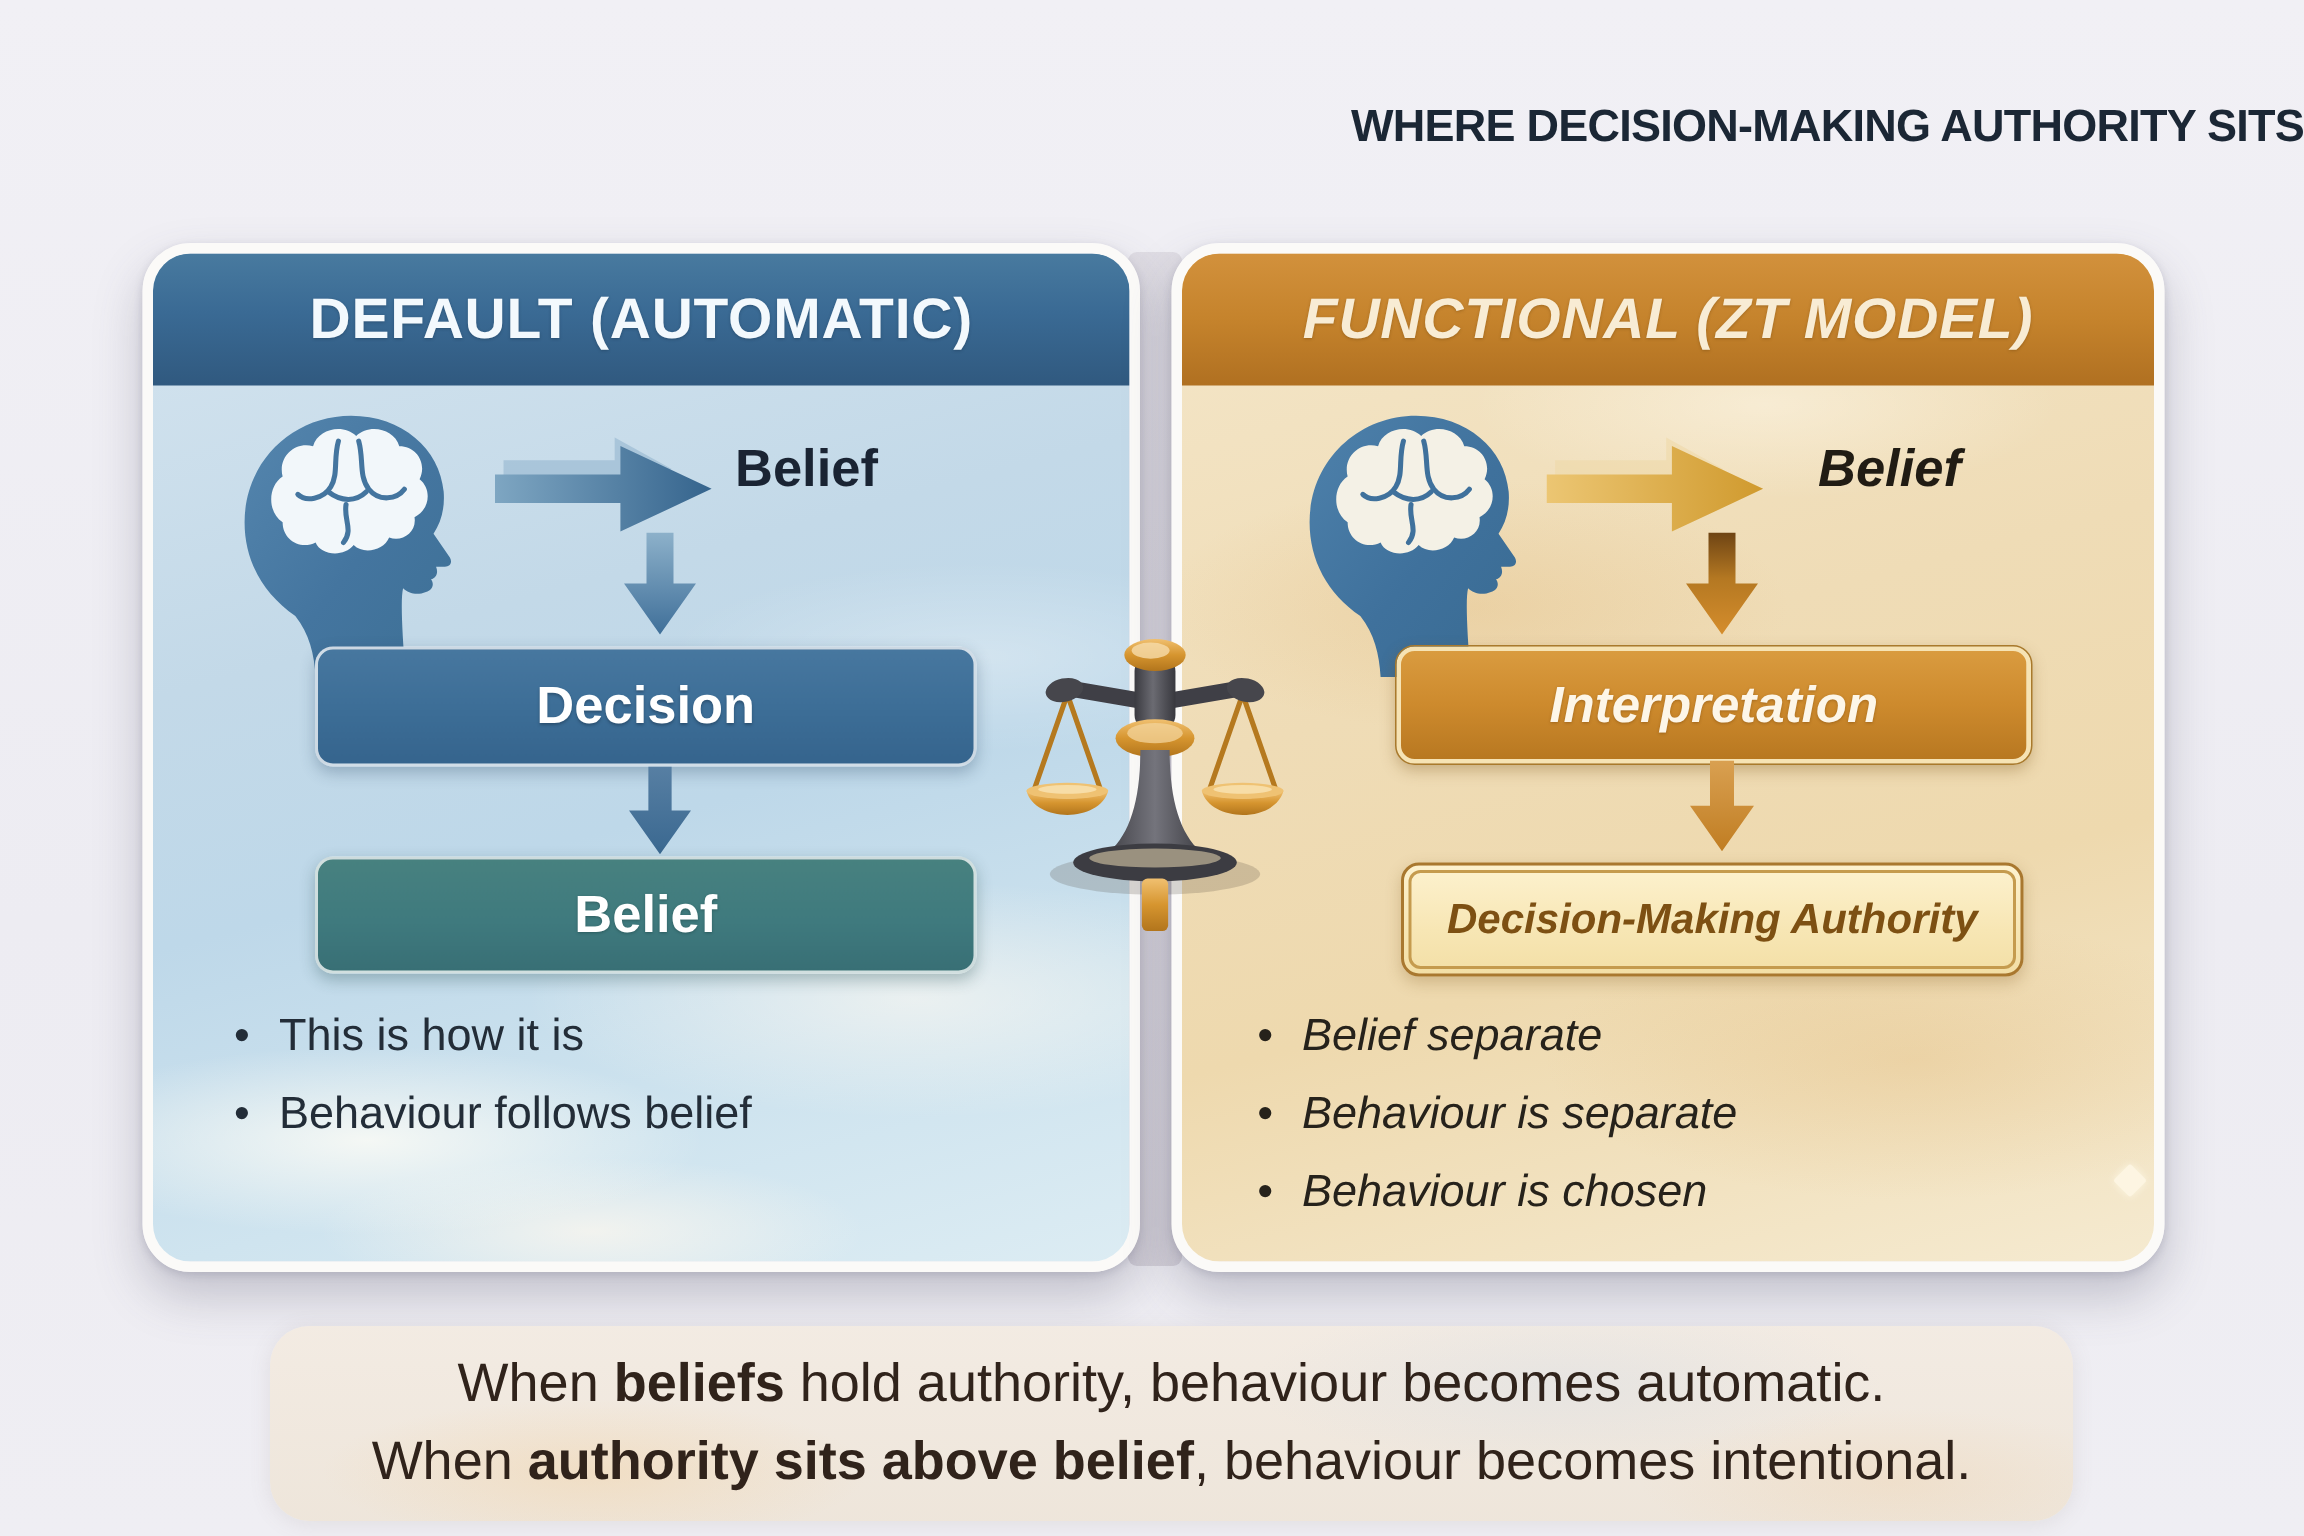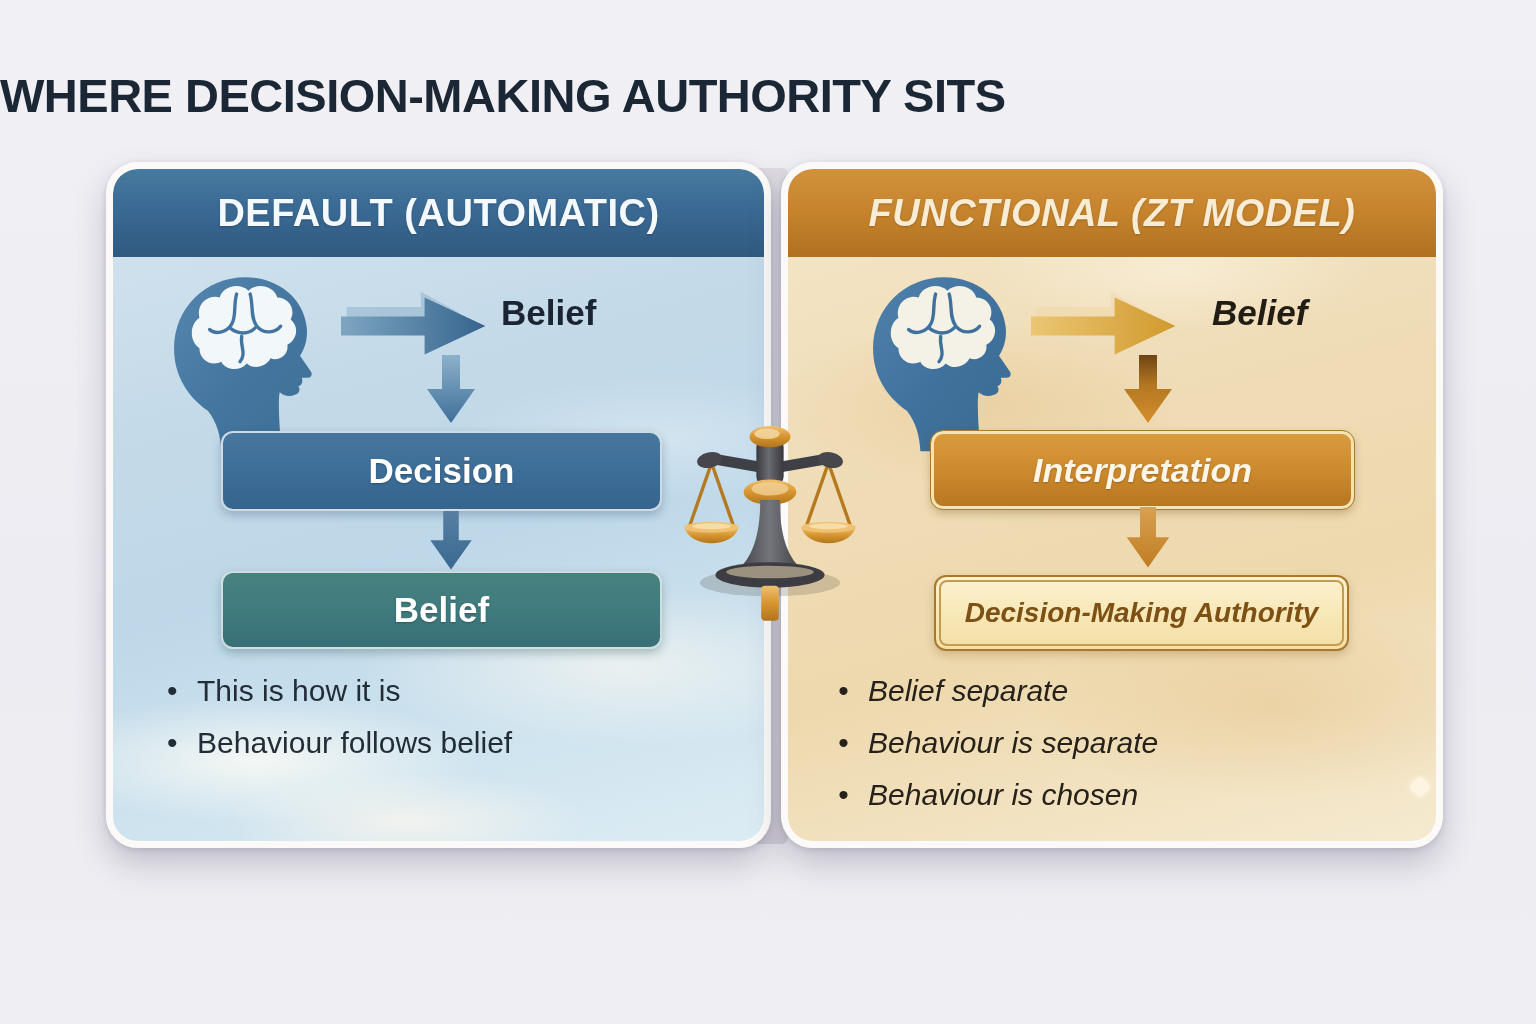--- a/index.html
+++ b/index.html
@@ -7,39 +7,39 @@
     width:1536px;height:1024px;overflow:hidden;
     font-family:"Liberation Sans", sans-serif;
     background:linear-gradient(180deg,#f1f0f5 0%,#edecf2 60%,#efeef3 100%);
     position:relative;
   }
   .stage{position:absolute;inset:0;}
 
   
   .page-title{
     position:absolute;top:68px;left:0;width:100%;
-    text-align:left;font-size:47px;font-weight:700;letter-spacing:-0.5px;
+    text-align:right;font-size:30px;font-weight:700;letter-spacing:-0.5px;
     color:#1b2735;margin:0;
   }
 
   
   .gap-strip{
     position:absolute;left:752px;top:168px;width:36px;height:676px;
     background:linear-gradient(180deg,rgba(150,140,155,.18),rgba(150,140,155,.28));
     z-index:1;border-radius:6px;
   }
 
   
   .panel{
     position:absolute;top:162px;width:665px;height:686px;
     border:7px solid #fbfaf8;border-radius:32px;
     box-shadow:0 16px 32px rgba(80,80,105,.28), 0 2px 6px rgba(80,80,105,.18);
     z-index:2;overflow:hidden;box-sizing:border-box;
   }
-  .panel.blue{left:106px;background:linear-gradient(165deg,#d4e4ef 0%,#c3d9e8 35%,#bed8e9 55%,#cfe4ef 80%,#dcecf3 100%);padding-left:41px;}
+  .panel.blue{left:95px;background:linear-gradient(165deg,#d4e4ef 0%,#c3d9e8 35%,#bed8e9 55%,#cfe4ef 80%,#dcecf3 100%);padding-left:41px;}
   .panel.amber{left:781px;width:662px;background:linear-gradient(165deg,#f4e6c8 0%,#efdcb6 40%,#eed9ae 65%,#f5ead0 100%);font-style:italic;}
   .texture{position:absolute;inset:0;pointer-events:none;}
   .panel.blue .texture{
     background:
       radial-gradient(ellipse 320px 90px at 22% 88%, rgba(255,253,246,.80), transparent 70%),
       radial-gradient(ellipse 360px 110px at 78% 74%, rgba(255,250,242,.60), transparent 72%),
       radial-gradient(ellipse 260px 70px at 45% 97%, rgba(255,248,238,.70), transparent 70%),
       radial-gradient(ellipse 300px 90px at 85% 40%, rgba(255,255,255,.30), transparent 70%);
   }
   .panel.amber .texture{
@@ -364,14 +364,19 @@
       <path d="M2,106 C8,128 52,128 58,106 C42,113 18,113 2,106 Z" fill="url(#goldG)"></path>
       <ellipse cx="30" cy="106" rx="28" ry="5.5" fill="#efc273"></ellipse>
       <ellipse cx="30" cy="105" rx="20" ry="3" fill="#f9e3b4" opacity=".8"></ellipse>
 
       <path d="M122,106 C128,128 172,128 178,106 C162,113 138,113 122,106 Z" fill="url(#goldG)"></path>
       <ellipse cx="150" cy="106" rx="28" ry="5.5" fill="#efc273"></ellipse>
       <ellipse cx="150" cy="105" rx="20" ry="3" fill="#f9e3b4" opacity=".8"></ellipse>
     </svg>
   </div>
 
+  <div class="footer-band">
+    <div class="ftexture"></div>
+    <p class="footer-line l1"><span>When </span><b>beliefs</b><span> hold authority, behaviour becomes automatic.</span></p>
+    <p class="footer-line l2"><span>When </span><b>authority sits above belief</b><span>, behaviour becomes intentional.</span></p>
+  </div>
 
 </div>
 
 </body></html>

